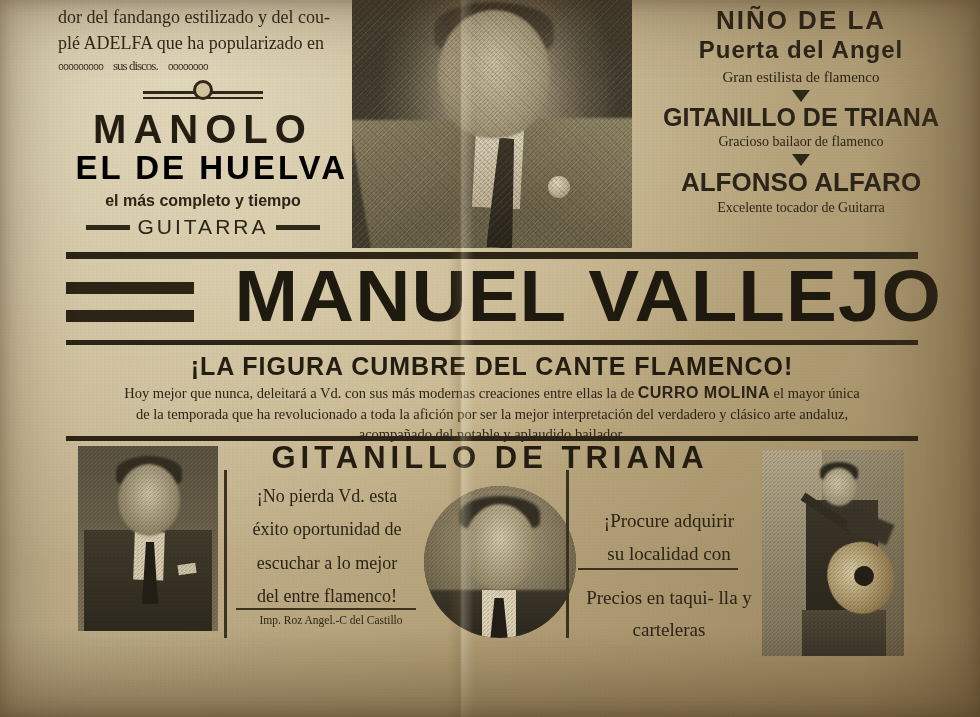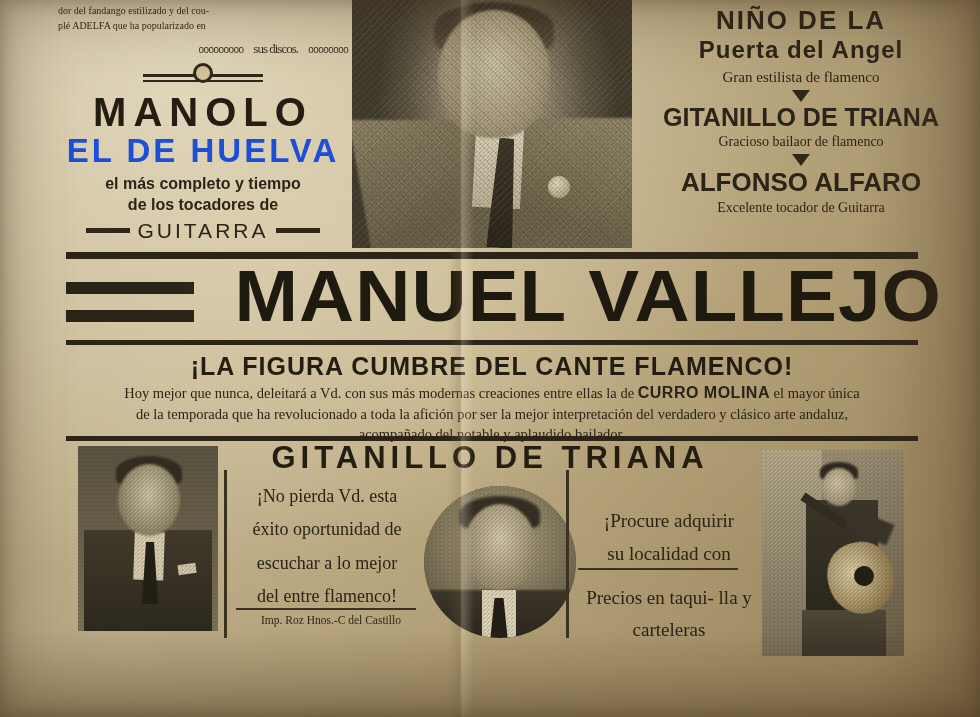--- a/index.html
+++ b/index.html
@@ -48,33 +48,33 @@
     box-shadow: inset 0 0 70px rgba(70,52,28,0.45), inset 0 0 18px rgba(60,44,22,0.35);
     pointer-events: none;
   }
 
   .blk { position: absolute; }
 
   
   #top-left { left: 58px; top: 4px; width: 290px; text-align: center; }
   #tl-lead {
     font-family: "Liberation Serif", serif;
-    font-size: 10px;
+    font-size: 18px;
     line-height: 1.45;
     text-align: left;
     color: #2e2719;
   }
   #tl-lead .ln { display: block; }
   #tl-dots {
     font-family: "Liberation Mono", monospace;
     font-size: 10px;
     letter-spacing: -1px;
     color: #3a3020;
-    text-align: right;
-    margin-top: 8px;
+    text-align: left;
+    margin-top: 2px;
   }
   #tl-orn {
     margin: 6px auto 2px auto;
     width: 120px;
     height: 26px;
     position: relative;
   }
   #tl-orn .bar { position: absolute; left: 0; right: 0; height: 3px; background: #2f2819; }
   #tl-orn .bar.b1 { top: 11px; }
   #tl-orn .bar.b2 { top: 17px; height: 2px; }
@@ -88,21 +88,22 @@
     font-weight: bold;
     letter-spacing: 7px;
     line-height: 1.05;
     color: #241e12;
   }
   #tl-name2 {
     font-size: 33px;
     font-weight: bold;
     letter-spacing: 3px;
     line-height: 1.1;
-    color: #1d4ed8;
+    color: #000000;
+    text-align: right;
   }
   #tl-desc {
     margin-top: 5px;
     font-size: 16px;
     font-weight: bold;
     line-height: 1.3;
     color: #2b2417;
   }
   #tl-guitarra-row {
     margin-top: 3px;
@@ -458,21 +459,20 @@
     <div id="tl-orn">
       <div class="bar b1"></div>
       <div class="bar b2"></div>
       <div class="ring"></div>
     </div>
 
     <div id="tl-name1">MANOLO</div>
     <div id="tl-name2">EL DE HUELVA</div>
     <div id="tl-desc">
       <div>el más completo y tiempo</div>
-      <div>de los tocadores de</div>
     </div>
     <div id="tl-guitarra-row">
       <span class="dash"></span>
       <span id="tl-guitarra">GUITARRA</span>
       <span class="dash"></span>
     </div>
   </div>
 
   <div class="blk" id="photo-main">
     <div class="halftone"></div>
@@ -533,21 +533,21 @@
   <div class="blk" id="vrule-left"></div>
 
   <div class="blk" id="left-text">
     <span class="ln">¡No pierda Vd. esta</span>
     <span class="ln">éxito oportunidad de</span>
     <span class="ln">escuchar a lo mejor</span>
     <span class="ln">del entre flamenco!</span>
   </div>
 
   <div class="blk" id="printer-rule"></div>
-  <div class="blk" id="printer-credit">Imp. Roz Hnos.-C del Castillo</div>
+  <div class="blk" id="printer-credit">Imp. Roz Angel.-C del Castillo</div>
 
   <div class="blk" id="photo-circle">
     <div class="bg"></div>
     <div class="body"></div>
     <div class="shirt"></div>
     <div class="tie"></div>
     <div class="hair"></div>
     <div class="face"></div>
     <div class="grainy"></div>
   </div>

